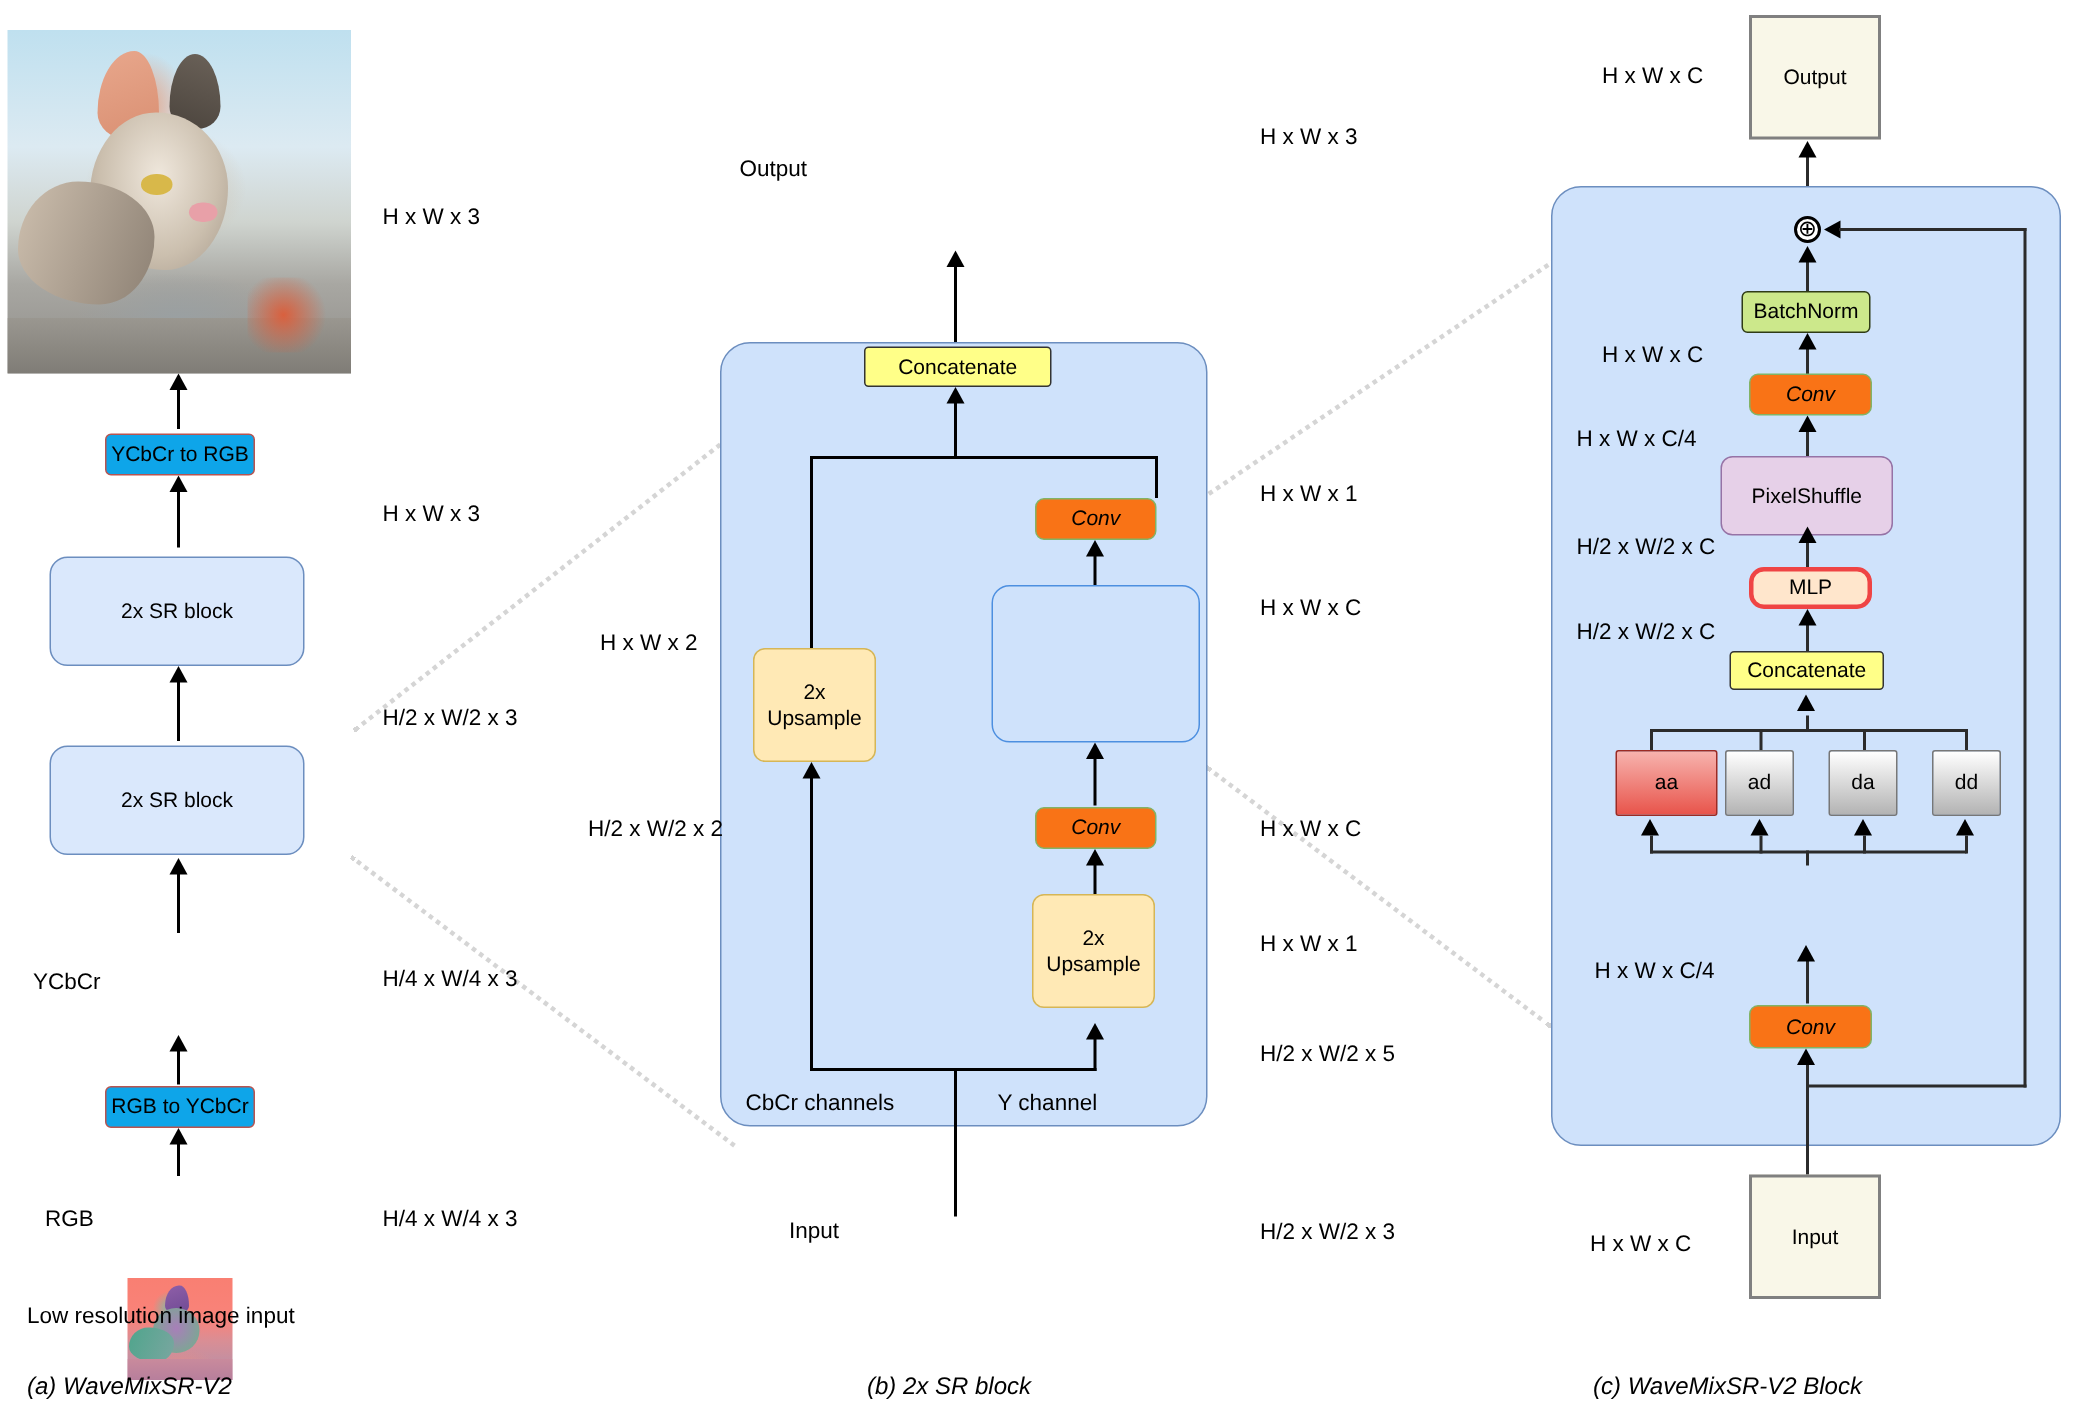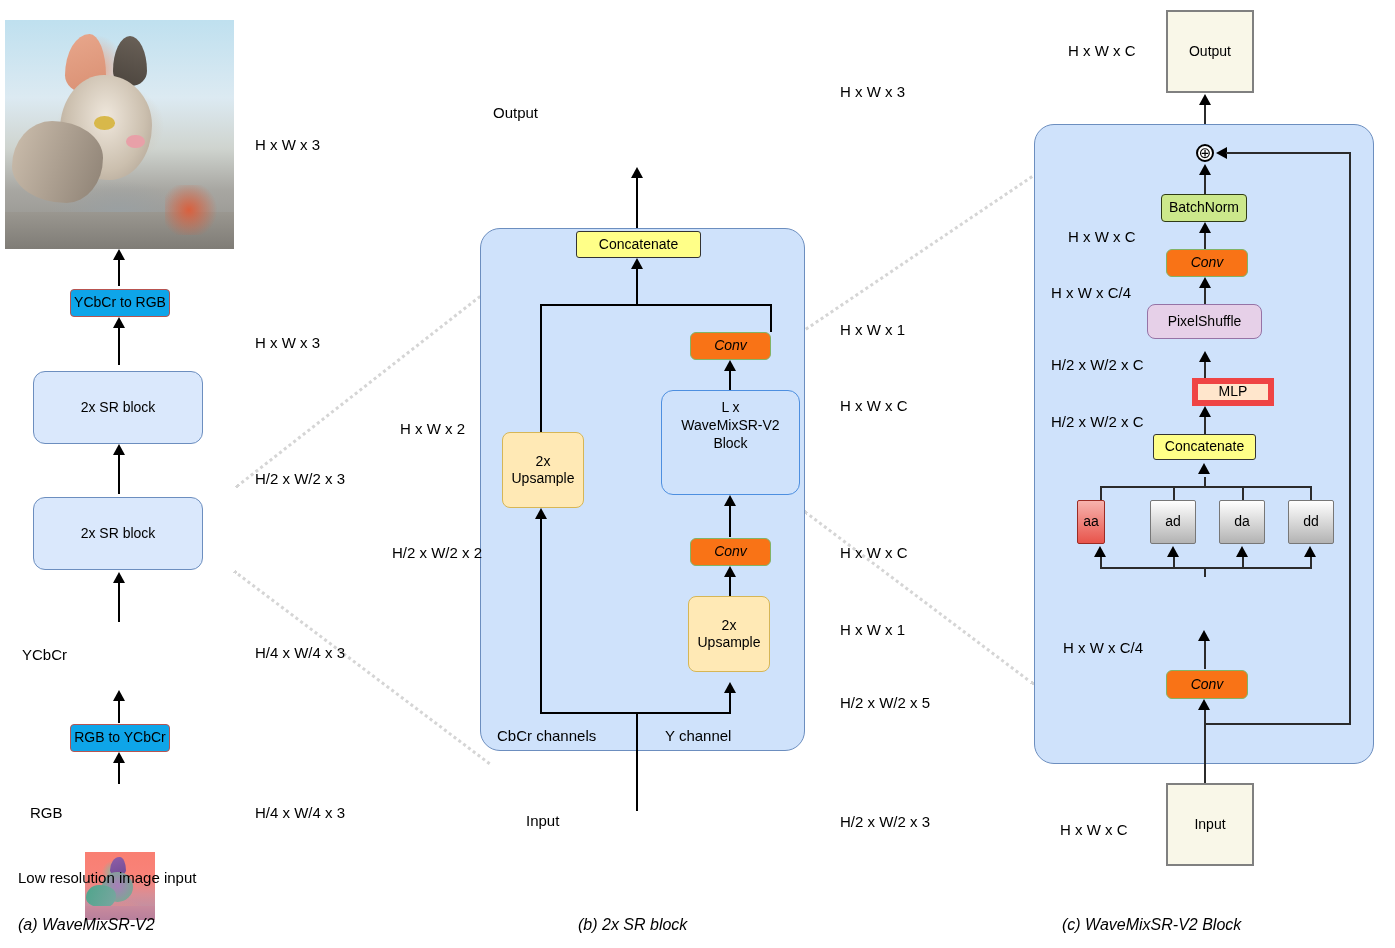--- a/index.html
+++ b/index.html
@@ -15,21 +15,21 @@
   
   .node{display:flex;align-items:center;justify-content:center;text-align:center;
         font-size:14px;line-height:1.25;border:1px solid #666;box-sizing:border-box;}
 
   .n-pink   {background:#0ea5e9;border:1px solid #b85450;border-radius:4px;}
   .n-bluebig{background:#dae8fc;border:1px solid #6c8ebf;border-radius:12px;}
   .n-panel  {background:#cfe2fb;border:1px solid #6c8ebf;border-radius:20px;}
   .n-yellow {background:#ffff88;border:1px solid #333;border-radius:3px;}
   .n-green  {background:#f97316;border:1px solid #82b366;border-radius:6px;font-style:italic;}
   .n-bnorm  {background:#cce88b;border:1px solid #2f3b16;border-radius:4px;}
-  .n-orange {background:#ffe6cc;border:6px solid #ef4444;border-radius:0;margin-left:26px;}
+  .n-orange {background:#ffe6cc;border:3px solid #ef4444;border-radius:10px;}
   .n-purple {background:#e6d0e8;border:1px solid #9673a6;border-radius:8px;}
   .n-tan    {background:#ffe9b5;border:1px solid #d6b656;border-radius:8px;}
   .n-dwt    {background:#a9d5e8;border:1px solid #3a86a8;border-radius:8px;}
   .n-cream  {background:#f9f7e8;border:2px solid #808080;border-radius:0;}
   .n-lblock {background:#cfe2fb;border:1.5px solid #4d8fe0;border-radius:12px;}
 
   .n-gray{border:1px solid #777;border-radius:2px;
           background:linear-gradient(#ffffff,#b3b3b3);}
   .n-red {border:1px solid #9b2b24;border-radius:2px;
           background:linear-gradient(#f7b3ae,#e8544b);}
@@ -166,25 +166,20 @@
   <div class="abs vline" style="left:770px;top:304px;height:28px;"></div>
 
   <div class="abs node n-green" style="left:690px;top:332px;width:81px;height:28px;">Conv</div>
   <div class="abs lbl" style="left:840px;top:320px;">H x W x 1</div>
 
   <div class="abs vline" style="left:729px;top:370px;height:20px;"></div>
   <div class="abs arrow-up" style="left:724px;top:360px;"></div>
 
   <div class="abs node n-lblock" style="left:661px;top:390px;width:139px;height:105px;flex-direction:column;">
   </div>
-  <div class="abs lbl" style="left:661px;top:398px;width:139px;text-align:center;font-size:14px;line-height:1.3;white-space:normal;">
-    <span style="white-space:pre-line;">L x
-WaveMixSR-V2
-Block</span>
-  </div>
   <div class="abs lbl" style="left:840px;top:396px;">H x W x C</div>
 
   <div class="abs vline" style="left:729px;top:505px;height:32px;"></div>
   <div class="abs arrow-up" style="left:724px;top:495px;"></div>
 
   <div class="abs lbl" style="left:400px;top:419px;">H x W x 2</div>
 
   <div class="abs node n-tan" style="left:502px;top:432px;width:82px;height:76px;flex-direction:column;white-space:pre-line;">2x
 Upsample</div>
 
@@ -246,21 +241,21 @@
   <div class="abs vline-t" style="left:1204px;top:232px;height:18px;"></div>
   <div class="abs arrow-up" style="left:1199px;top:222px;"></div>
 
   <div class="abs node n-green" style="left:1166px;top:249px;width:82px;height:28px;">Conv</div>
 
   <div class="abs lbl" style="left:1051px;top:283px;">H x W x C/4</div>
 
   <div class="abs vline-t" style="left:1204px;top:287px;height:18px;"></div>
   <div class="abs arrow-up" style="left:1199px;top:277px;"></div>
 
-  <div class="abs node n-purple" style="left:1147px;top:304px;width:115px;height:35px;">PixelShuffle</div>
+  <div class="abs node n-purple" style="left:1147px;top:304px;width:115px;height:53px;">PixelShuffle</div>
 
   <div class="abs lbl" style="left:1051px;top:355px;">H/2 x W/2 x C</div>
 
   <div class="abs vline-t" style="left:1204px;top:361px;height:18px;"></div>
   <div class="abs arrow-up" style="left:1199px;top:351px;"></div>
 
   <div class="abs node n-orange" style="left:1166px;top:378px;width:82px;height:28px;">MLP</div>
 
   <div class="abs lbl" style="left:1051px;top:412px;">H/2 x W/2 x C</div>
 
@@ -270,21 +265,21 @@
   <div class="abs node n-yellow" style="left:1153px;top:434px;width:103px;height:26px;">Concatenate</div>
 
   <div class="abs vline-t" style="left:1204px;top:477px;height:9px;"></div>
   <div class="abs arrow-up" style="left:1198px;top:463px;"></div>
   <div class="abs hline-t" style="left:1100px;top:486px;width:211px;"></div>
   <div class="abs vline-t" style="left:1100px;top:486px;height:14px;"></div>
   <div class="abs vline-t" style="left:1173px;top:486px;height:14px;"></div>
   <div class="abs vline-t" style="left:1242px;top:486px;height:14px;"></div>
   <div class="abs vline-t" style="left:1310px;top:486px;height:14px;"></div>
 
-  <div class="abs node n-red" style="left:1077px;top:500px;width:28px;height:44px;font-size:14px;">aa</div>
+  <div class="abs node n-red" style="left:1077px;top:500px;width:68px;height:44px;font-size:14px;">aa</div>
   <div class="abs node n-gray" style="left:1150px;top:500px;width:46px;height:44px;font-size:14px;">ad</div>
   <div class="abs node n-gray" style="left:1219px;top:500px;width:46px;height:44px;font-size:14px;">da</div>
   <div class="abs node n-gray" style="left:1288px;top:500px;width:46px;height:44px;font-size:14px;">dd</div>
 
   <div class="abs arrow-up" style="left:1094px;top:546px;"></div>
   <div class="abs arrow-up" style="left:1167px;top:546px;"></div>
   <div class="abs arrow-up" style="left:1236px;top:546px;"></div>
   <div class="abs arrow-up" style="left:1304px;top:546px;"></div>
   <div class="abs vline-t" style="left:1100px;top:557px;height:12px;"></div>
   <div class="abs vline-t" style="left:1173px;top:557px;height:12px;"></div>

